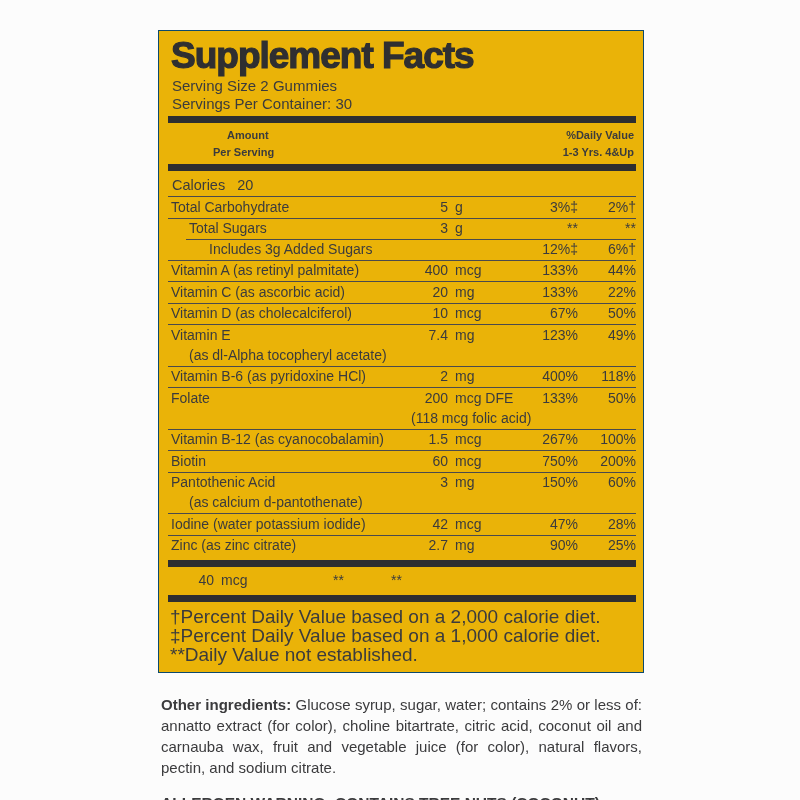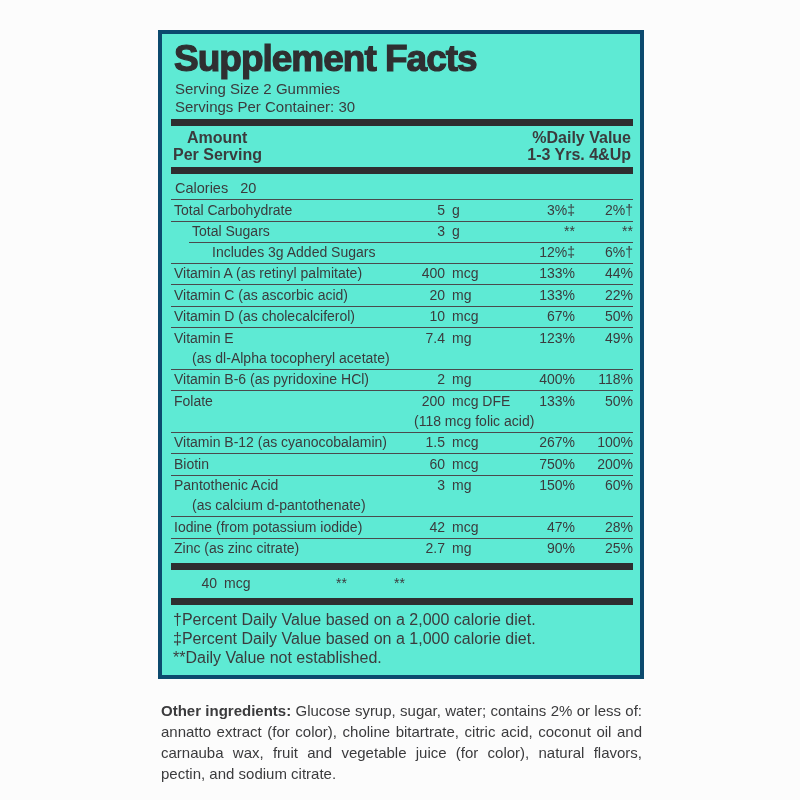--- a/index.html
+++ b/index.html
@@ -11,23 +11,23 @@
     position: relative;
     overflow: hidden;
   }
   .label-col {
     position: absolute;
     left: 158px;
     top: 30px;
     width: 486px;
   }
   .facts-panel {
-    border: 4px solid #0c4a6e;
+    border: 1px solid #0c4a6e;
     padding: 4px 7px 7px 9px;
-    background: #5eead4;
+    background: #eab308;
   }
   .facts-title {
     font-size: 37px;
     font-weight: 800;
     letter-spacing: -1px;
     color: #2f2f31;
     -webkit-text-stroke: 1.2px #2f2f31;
     line-height: 42px;
     padding-left: 3px;
   }
@@ -39,23 +39,24 @@
   }
   .bar {
     height: 7px;
     background: #2e2e30;
     margin: 4px 0 3px 0;
   }
   .col-header {
     display: flex;
     justify-content: space-between;
     font-weight: 700;
-    font-size: 16px;
+    font-size: 11px;
     line-height: 16.5px;
     padding: 1px 2px 2px 2px;
+    margin-left: 43px;
   }
   .hdr-amount .l1 { padding-left: 14px; }
   .hdr-dv { text-align: right; }
   .calories-row {
     display: flex;
     font-size: 14.5px;
     line-height: 20px;
     padding: 1px 0 1px 4px;
   }
   .calories-row .cal-val { margin-left: 12px; }
@@ -80,21 +81,21 @@
   .rname.ind2 { padding-left: 41px; }
   .amt { width: 112px; display: flex; align-items: baseline; white-space: nowrap; }
   .amt-num { width: 46px; text-align: right; display: inline-block; }
   .amt-unit { margin-left: 7px; }
   .dv { width: 64px; text-align: right; }
   .dv.dv2 { width: 58px; }
   .rsub { font-size: 14px; line-height: 19px; padding-bottom: 1px; }
   .rsub.sub-name { padding-left: 21px; }
   .rsub.sub-amount { padding-left: 243px; }
   .footnotes {
-    font-size: 16px;
+    font-size: 19px;
     line-height: 19px;
     padding: 2px 0 1px 2px;
   }
   .info-section { margin-top: 21px; padding: 0 2px 0 3px; }
   .other-ing {
     font-size: 15px;
     line-height: 21px;
     text-align: justify;
   }
   .other-ing .lead { font-weight: 700; }
@@ -268,21 +269,21 @@
               <span class="amt-num">3</span>
               <span class="amt-unit">mg</span>
             </span>
             <span class="dv dv1">150%</span>
             <span class="dv dv2">60%</span>
           </div>
           <div class="rsub sub-name">(as calcium d-pantothenate)</div>
         </div>
         <div class="nrow">
           <div class="nrow-main">
-            <span class="rname ind0">Iodine (from potassium iodide)</span>
+            <span class="rname ind0">Iodine (water potassium iodide)</span>
             <span class="amt">
               <span class="amt-num">42</span>
               <span class="amt-unit">mcg</span>
             </span>
             <span class="dv dv1">47%</span>
             <span class="dv dv2">28%</span>
           </div>
         </div>
         <div class="nrow">
           <div class="nrow-main">

